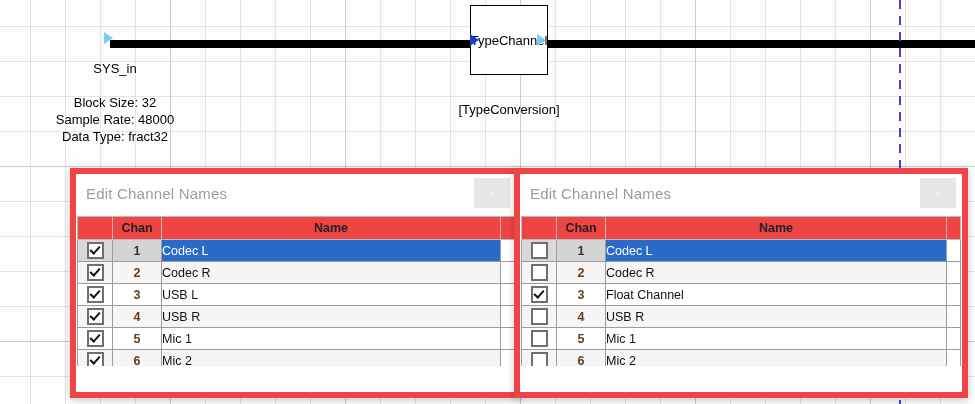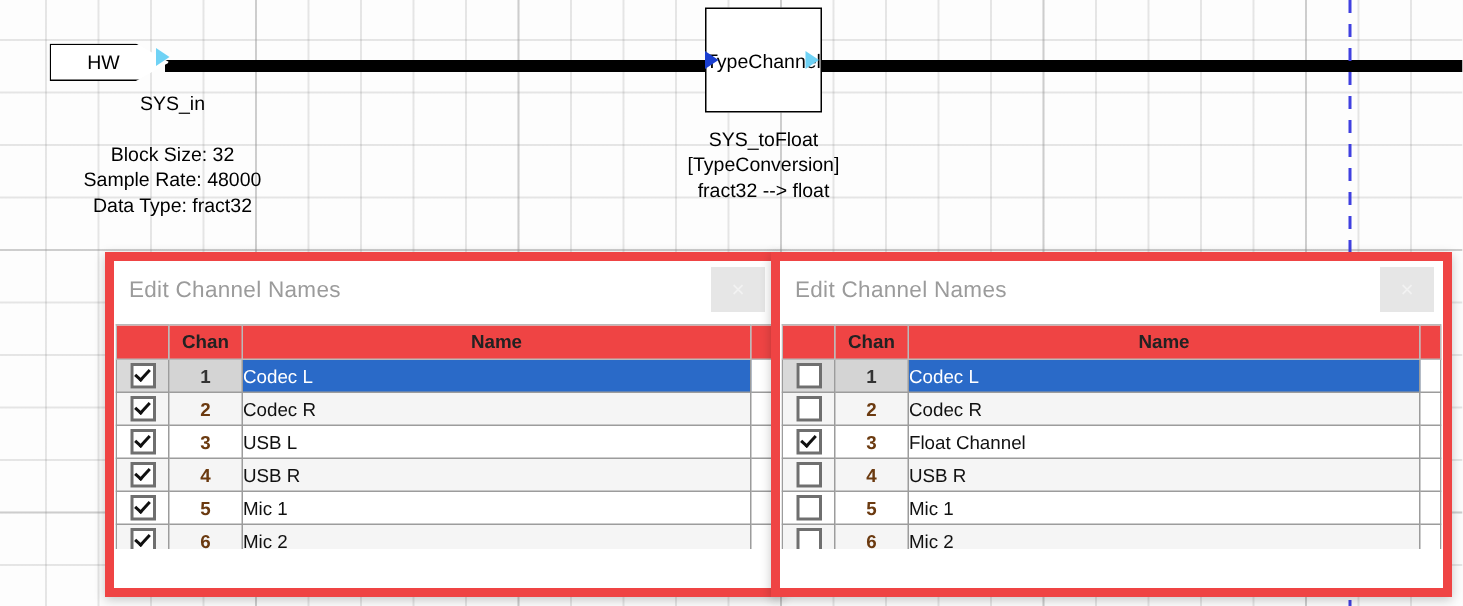--- a/index.html
+++ b/index.html
@@ -147,44 +147,38 @@
   }
 </style>
 </head>
 <body>
 
 <div id="canvas">
 
   <div class="wire" id="wire-1"></div>
   <div class="wire" id="wire-2"></div>
 
-  <div id="hw-block">
-    <div class="tag"></div>
-    <div class="tag-txt">HW</div>
-  </div>
   <div class="port port-out" id="hw-port"></div>
 
   <div class="blk-label" style="left:0px;top:60px;width:230px;">SYS_in</div>
   <div class="blk-label" style="left:0px;top:94px;width:230px;">Block Size: 32</div>
   <div class="blk-label" style="left:0px;top:111px;width:230px;">Sample Rate: 48000</div>
   <div class="blk-label" style="left:0px;top:128px;width:230px;">Data Type: fract32</div>
 
   <div id="tc-block">
     <div class="boxr"></div>
     <div class="boxtxt">
       <span>Type</span>
       <span>Channel</span>
     </div>
   </div>
   <div class="port port-in" id="tc-port-in"></div>
   <div class="port port-out" id="tc-port-out"></div>
 
-  <div class="blk-label" style="left:400px;top:84px;width:218px;">SYS_toFloat</div>
   <div class="blk-label" style="left:400px;top:101px;width:218px;">[TypeConversion]</div>
-  <div class="blk-label" style="left:400px;top:118px;width:218px;">fract32 --&gt; float</div>
 
   <div id="cursor-line"></div>
 </div>
 
 <div class="dialog" id="dialog-left">
   <div class="dlg-titlebar">
     <div class="dlg-title">Edit Channel Names</div>
     <div class="dlg-close">×</div>
   </div>
   <div class="tbl-wrap">

